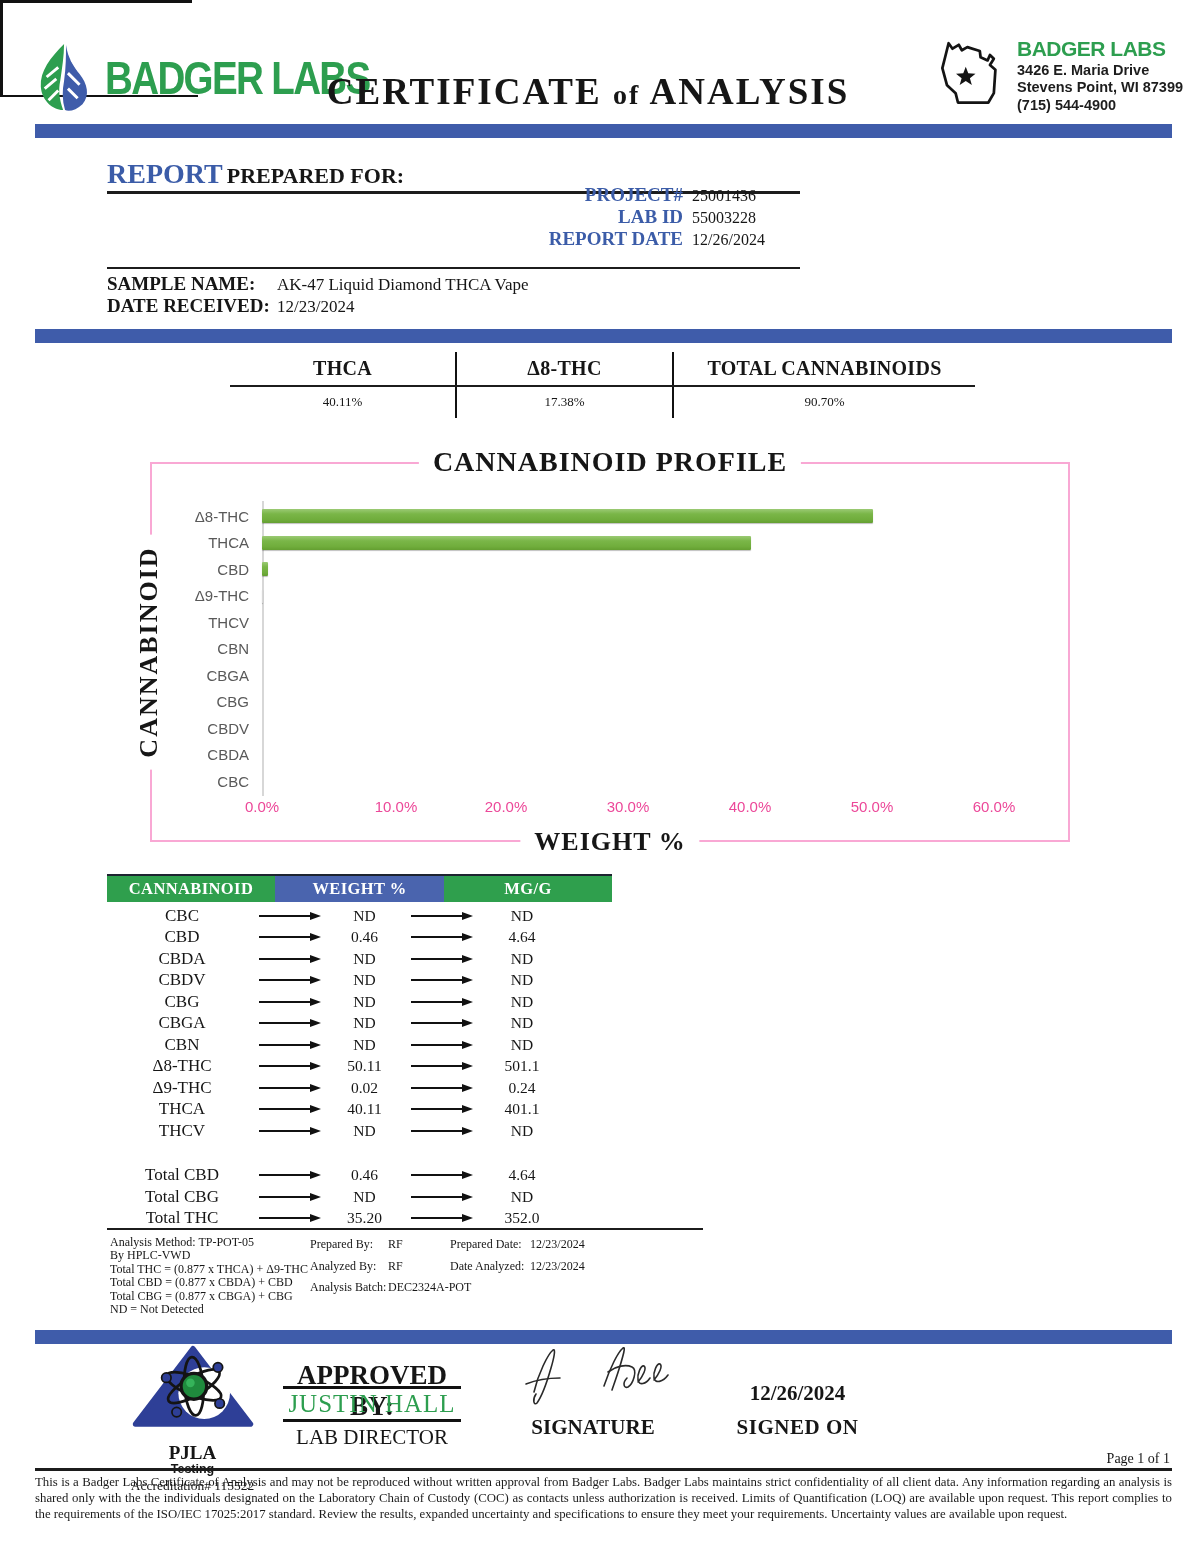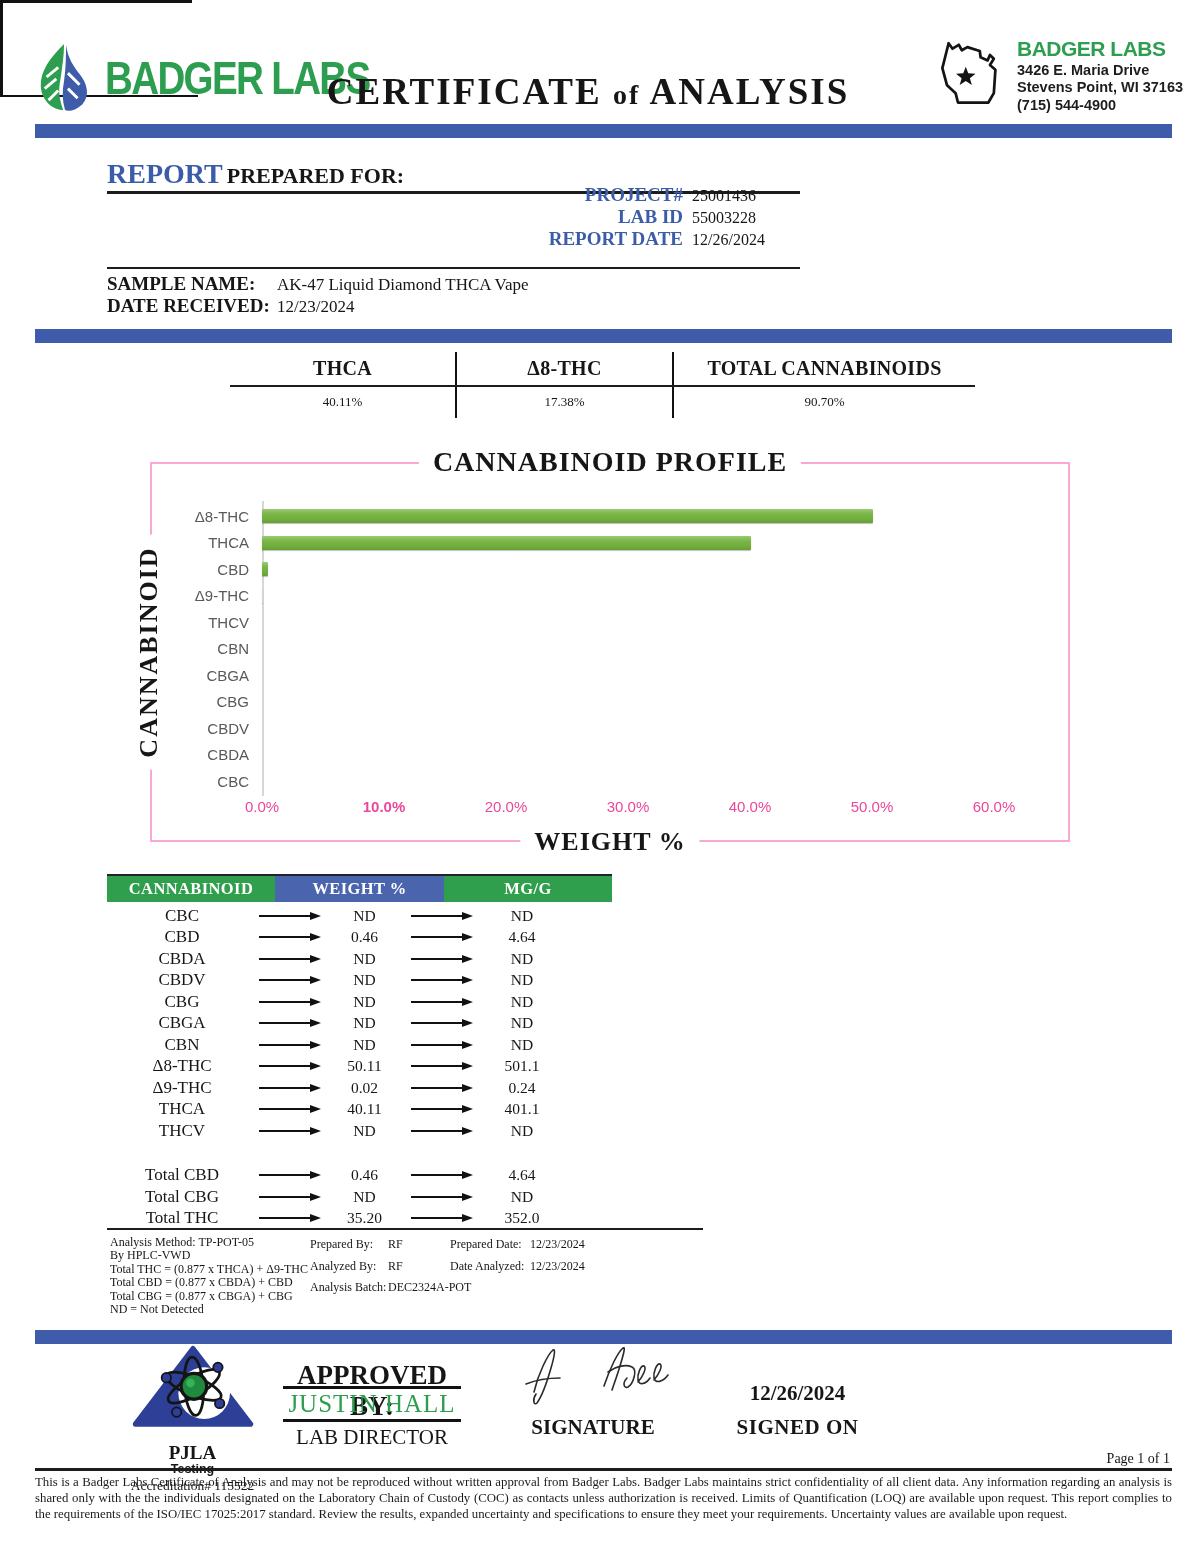--- a/index.html
+++ b/index.html
@@ -133,21 +133,21 @@
   <div class="abs coa-title"><span>CERTIFICATE</span> <span class="of">of</span> <span>ANALYSIS</span></div>
 
   <div class="abs addr-block">
     <svg width="78" height="80" viewBox="0 0 100 100">
       <path d="M16 24 L20 8 L25 15 L33 10 L37 17 L44 13 L60 18 L61 26 L70 30 L73 23 L78 28 L73 36 L80 42 L78 72 L71 84 L32 84 L29 72 L18 62 L12 40 Z" fill="#fff" stroke="#141414" stroke-width="3.5" stroke-linejoin="round"></path>
       <path d="M42 38 L45.2 46.5 L54.5 47 L47.3 52.8 L49.8 61.5 L42 56.5 L34.2 61.5 L36.7 52.8 L29.5 47 L38.8 46.5 Z" fill="#141414"></path>
     </svg>
     <div class="addr-text">
       <div class="addr-name">BADGER LABS</div>
       <div class="addr-line">3426 E. Maria Drive</div>
-      <div class="addr-line">Stevens Point, WI 37163</div>
+      <div class="addr-line">Stevens Point, WI 87399</div>
       <div class="addr-line">(715) 544-4900</div>
     </div>
   </div>
 
   <div class="bluebar" style="top:124px;"></div>
 
   <div class="abs report-title">
     <span class="blue">REPORT</span><span class="black">PREPARED FOR:</span>
   </div>
   <div class="rule" style="left:107px;top:191px;width:693px;height:3px;"></div>
@@ -265,21 +265,21 @@
         </div>
         <div class="c-row">
           <span class="c-cat">CBC</span>
           <div class="c-track">
             <div class="c-bar" style="width: 0px;"></div>
           </div>
         </div>
       </div>
     <div class="chart-ticks">
         <span class="c-tick" style="left: 110px;">0.0%</span>
-        <span class="c-tick" style="left: 232px; font-weight: bold;">10.0%</span>
+        <span class="c-tick" style="left: 244px;">10.0%</span>
         <span class="c-tick" style="left: 354px;">20.0%</span>
         <span class="c-tick" style="left: 476px;">30.0%</span>
         <span class="c-tick" style="left: 598px;">40.0%</span>
         <span class="c-tick" style="left: 720px;">50.0%</span>
         <span class="c-tick" style="left: 842px;">60.0%</span>
       </div>
     <div class="chart-xlabel">WEIGHT %</div>
   </div>
 
   <div class="abs rtable">

